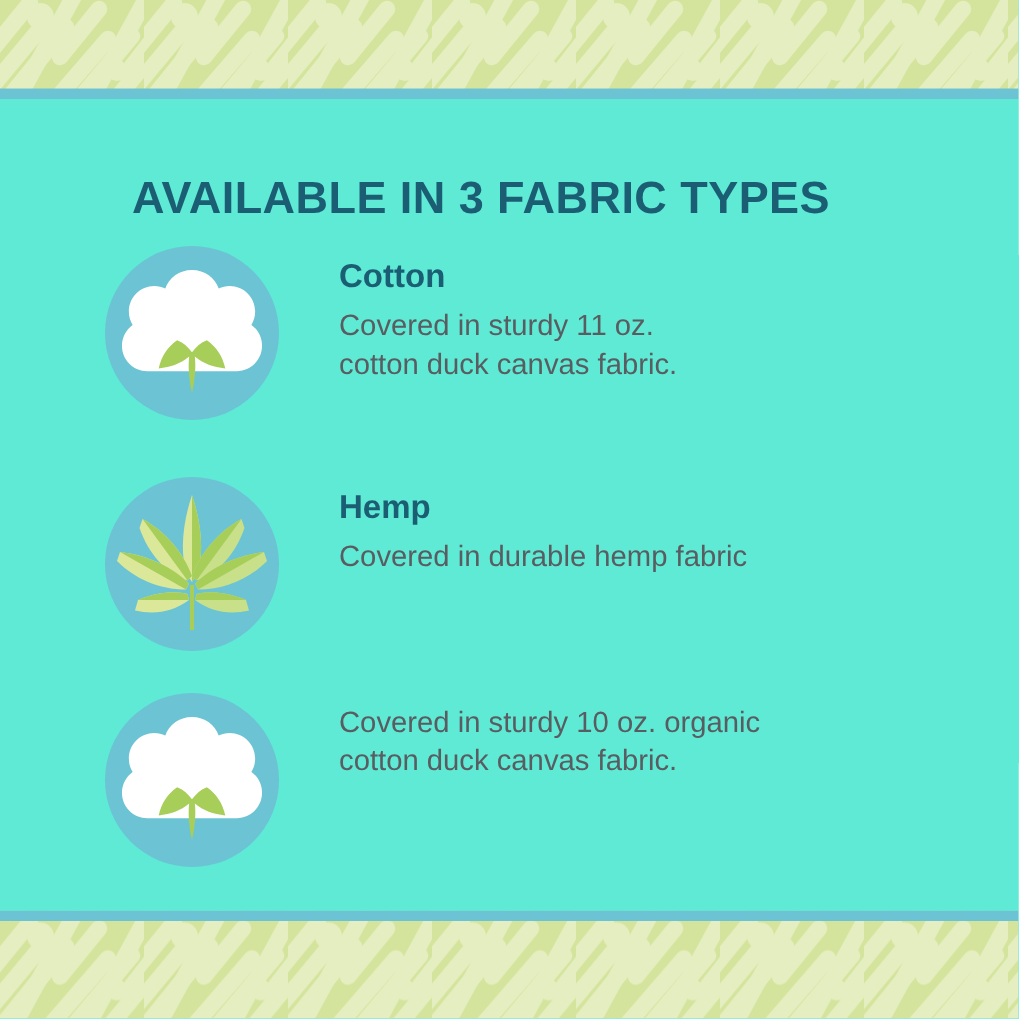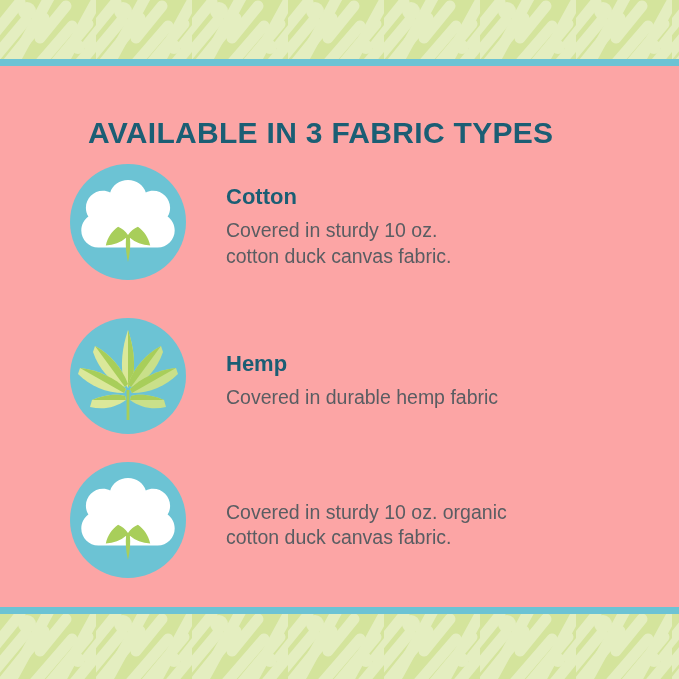--- a/index.html
+++ b/index.html
@@ -10,21 +10,21 @@
     width: 679px;
     height: 679px;
     background: #ffffff;
     font-family: "Liberation Sans", sans-serif;
     overflow: hidden;
   }
   .page {
     position: relative;
     width: 679px;
     height: 679px;
-    background: #fca5a5;
+    background: #5eead4;
     overflow: hidden;
   }
 
   
   .band {
     position: absolute;
     left: 0;
     width: 679px;
     overflow: hidden;
   }
@@ -66,21 +66,21 @@
     color: #1b5e74;
     font-family: "Liberation Sans", sans-serif;
     white-space: nowrap;
   }
 
   
   .feature {
     position: absolute;
     left: 68px;
     display: flex;
-    align-items: center;
+    align-items: flex-start;
   }
   .feature-1 { top: 162px; }
   .feature-2 { top: 316px; }
   .feature-3 { top: 460px; }
 
   .icon-wrap {
     width: 120px;
     height: 120px;
     flex: 0 0 120px;
     position: relative;
@@ -176,21 +176,21 @@
                  c4 1.6 7.2 4.3 9.9 8.1
                  c2.7-3.8 5.9-6.5 9.9-8.1
                  c6.3 4.4 10.5 10.6 12.3 18.8
                  c-8-0.6-14.7-3.2-20.3-7.9
                  c0.7 6.7 0.3 14.8-1.9 24.3 Z" fill="#a8ce5a"></path>
       </svg>
     </div>
     <div class="feature-text">
       <h2 class="feature-heading">Cotton</h2>
       <p class="feature-body">
-        <span class="ln">Covered in sturdy 10 oz.</span>
+        <span class="ln">Covered in sturdy 11 oz.</span>
         <span class="ln">cotton duck canvas fabric.</span>
       </p>
     </div>
   </div>
 
   <div class="feature feature-2">
     <div class="icon-wrap">
       <svg viewBox="0 0 120 120">
         <circle cx="60" cy="60" r="58" fill="#6cc3d4"></circle>
         <g>

